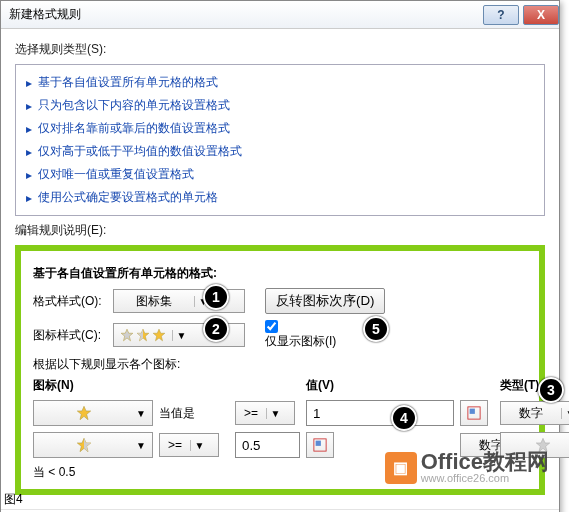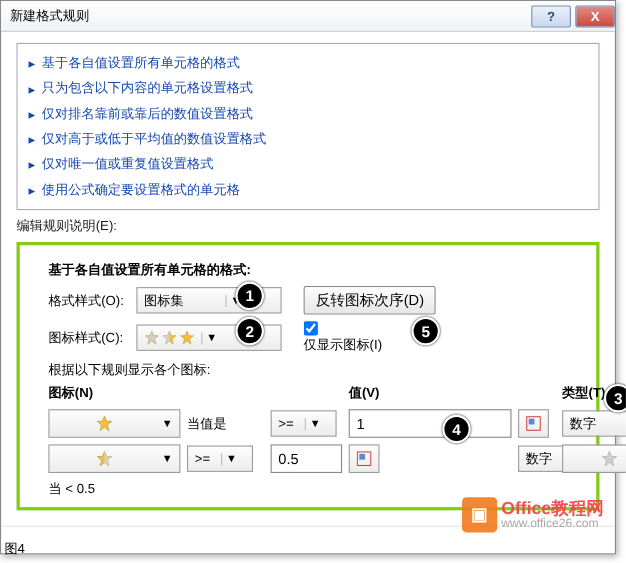--- a/index.html
+++ b/index.html
@@ -19,21 +19,21 @@
 
 .rule-list { border: 1px solid #aab; background: #fff; padding: 6px 0; }
 .rule-list .item { display: flex; align-items: center; padding: 3px 10px; color: #1648b0; cursor: pointer; }
 .rule-list .item .arrow { margin-right: 6px; color: #1648b0; }
 
 .subtitle { font-weight: bold; margin: 6px 0; }
 
 .row { display: flex; align-items: center; margin: 6px 0; position: relative; }
 .lbl { width: 80px; }
 .ddl { display: inline-flex; align-items: center; border: 1px solid #999; background: linear-gradient(#fdfdfd,#ececec); height: 24px; }
-.ddl .val { padding: 0 6px; min-width: 80px; }
+.ddl .val { padding: 0 6px; min-width: 80px; text-align: center; }
 .ddl .caret { width: 18px; border-left: 1px solid #bbb; text-align: center; font-size: 10px; cursor: pointer; }
 
 .stars { display: inline-flex; gap: 2px; padding: 0 6px; }
 .star { width: 14px; height: 14px; }
 .btn { border: 1px solid #888; background: linear-gradient(#fdfdfd,#e6e6e6); padding: 3px 10px; cursor: pointer; border-radius: 2px; }
 
 .cols {
   display: grid; 
   grid-template-columns: 120px 70px 65px 148px 34px 104px; 
   gap: 6px;
@@ -45,21 +45,21 @@
 .icon-cell .caret { font-size: 10px; padding: 0 4px; cursor: pointer; }
 .txt { border: 1px solid #888; height: 26px; padding: 0 6px; background: #fff; width: 100%; }
 .pick { border:1px solid #999; background:linear-gradient(#fdfdfd,#ececec); height:26px; width:28px; display:flex;align-items:center;justify-content:center; cursor:pointer; }
 
 .badge { position: absolute; width: 26px; height: 26px; border-radius: 50%; background: #000; color: #fff; font-weight: bold; display: flex; align-items: center; justify-content: center; font-size: 14px; z-index: 5; border: 2px solid #fff; box-shadow: 0 0 2px #000; }
 
 .footer { display:flex; justify-content:flex-end; gap:8px; padding:10px 14px 14px; border-top:1px solid #e4e4e4;}
 
 .watermark { position:absolute; right:20px; bottom:28px; display:flex; align-items:center; gap:4px; opacity:0.92; z-index:20;}
 .wm-logo { width:32px; height:32px; background:#f07c22; display:flex; align-items:center; justify-content:center; color:#fff; font-weight:bold; border-radius:4px; font-size:16px;}
-.wm-txt .l1 { color:#ef4444; font-weight:bold; font-size:16px; line-height:1;}
+.wm-txt .l1 { color:#404040; font-weight:bold; font-size:22px; line-height:1;}
 .wm-txt .l2 { color:#a0a0a0; font-size:11px; line-height:1;}
 
 .caption { position:absolute; left:0; bottom:0; font-size:12px; color:#000000; padding:4px;}
 
 input[type=checkbox]{margin:0 4px 0 0;}
 </style>
 </head>
 <body>
 
 <div class="dialog">
@@ -67,20 +67,21 @@
   <div class="titlebar">
     <span class="title">新建格式规则</span>
     <div class="titlebtns">
       <div class="tb-btn tb-help">?</div>
       <div class="tb-btn tb-close">X</div>
     </div>
   </div>
 
   <div class="body">
 
+    <div class="sec-label">选择规则类型(S):</div>
 
     <div class="rule-list">
       <div class="item">
           <span class="arrow">▸</span>
           <span>基于各自值设置所有单元格的格式</span>
         </div>
       <div class="item">
           <span class="arrow">▸</span>
           <span>只为包含以下内容的单元格设置格式</span>
         </div>
@@ -97,21 +98,21 @@
           <span>仅对唯一值或重复值设置格式</span>
         </div>
       <div class="item">
           <span class="arrow">▸</span>
           <span>使用公式确定要设置格式的单元格</span>
         </div>
     </div>
 
     <div class="sec-label" style="margin-top:6px;">编辑规则说明(E):</div>
 
-    <div style="border:3px solid #84cc16; padding:8px 26px; position:relative;">
+    <div style="border:6px solid #84cc16; padding:8px 12px; position:relative;">
 
       <div class="subtitle">基于各自值设置所有单元格的格式:</div>
 
       <div class="row">
         <span class="lbl">格式样式(O):</span>
         <div class="ddl" style="width:132px;">
           <span class="val">图标集</span>
           <span class="caret">▼</span>
         </div>
         <span style="width:20px;"></span>

